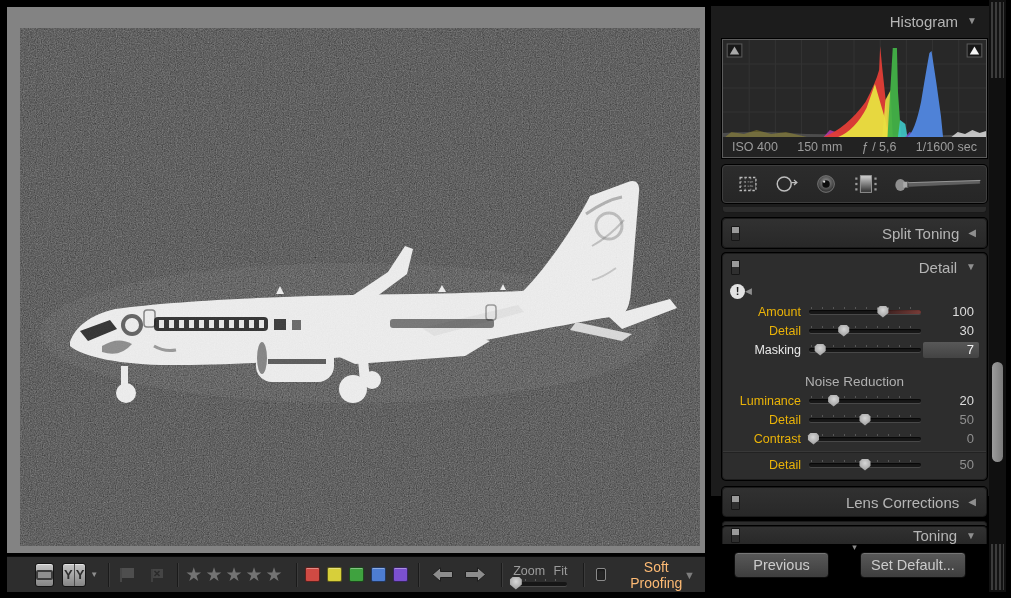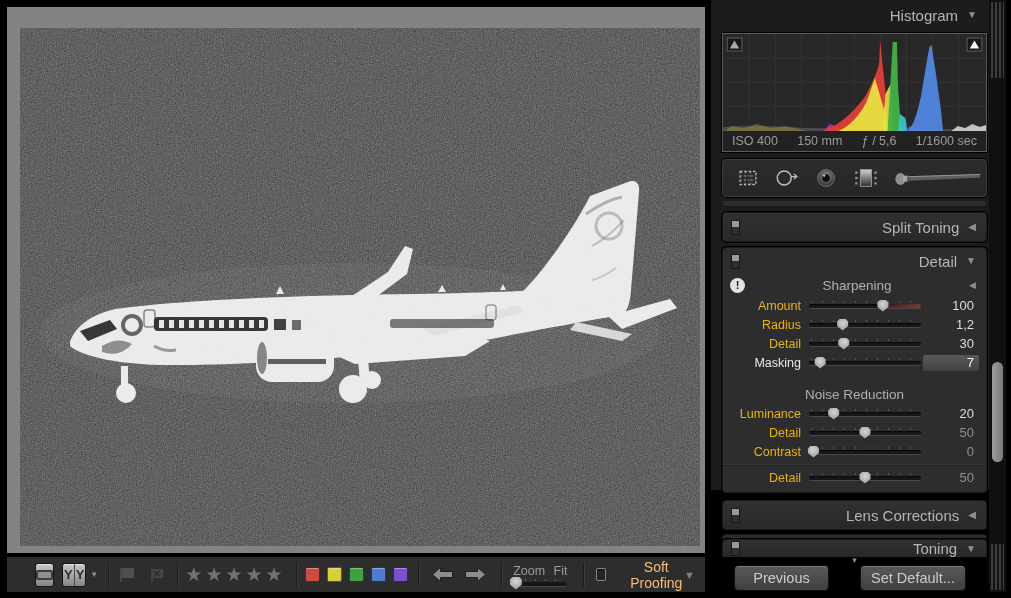--- a/index.html
+++ b/index.html
@@ -39,21 +39,21 @@
               background:repeating-linear-gradient(90deg,rgba(255,255,255,.22) 0 1px,transparent 1px 10px);}
   .zoom-handle{position:absolute;top:-5px;width:13px;height:13px;transform:translateX(-50%);
               background:radial-gradient(circle at 50% 35%,#d9d9d9,#8a8a8a);
               clip-path:polygon(50% 100%,4% 62%,4% 24%,24% 4%,76% 4%,96% 24%,96% 62%);}
   .softproof{margin-left:12px;display:flex;align-items:center;gap:23px;font-size:14px;color:#fdba74;text-align:center;}
   .checkbox{width:13px;height:13px;border:1px solid #8a8a8a;border-radius:2px;background:#242424;
             box-shadow:inset 0 1px 2px rgba(0,0,0,.6);}
   .tb-chevron{margin-left:auto;margin-right:10px;color:#7d7d7d;font-size:11px;}
 
   
-  .rail{position:absolute;left:711px;top:0;width:278px;height:490px;background:#1c1c1c;}
+  .rail{position:absolute;left:711px;top:6px;width:278px;height:490px;background:#1c1c1c;}
   .rail-inner{padding-left:11px;padding-right:2px;}
   .hist-header{height:30px;display:flex;align-items:center;justify-content:flex-end;
                padding-right:10px;gap:9px;color:#b5b5b5;font-size:15px;}
   .tri{color:#8f8f8f;font-size:10px;line-height:10px;}
   .hist-box{margin-top:3px;height:119px;border:1px solid #5c5c5c;background:#222;
             box-shadow:0 0 0 1px #000;}
   .hist-plot{display:block;width:100%;height:97px;}
   .hist-exif{height:20px;display:flex;justify-content:space-between;align-items:center;
              padding:0 9px;color:#9b9b9b;font-size:12.5px;}
   .toolstrip{margin-top:7px;height:38px;border:1px solid #3e3e3e;border-radius:4px;
@@ -384,40 +384,32 @@
 
       <div class="panel-detail">
         <div class="pd-header">
           <span class="toggle"></span>
           <span class="ph-title">Detail</span>
           <span class="tri">▼</span>
         </div>
 
         <div class="section-title-row">
           <span class="warn-badge">!</span>
-          <span class="section-title">Sharpening</span>
           <span class="tri">◀</span>
         </div>
 
         <div class="slider-row">
           <span class="sl-label">Amount</span>
           <div class="track">
             <div class="redfill" style="left: 66%;"></div>
             <div class="handle" style="left: 66%;"></div>
           </div>
           <span class="val">100</span>
         </div>
 
-        <div class="slider-row">
-          <span class="sl-label">Radius</span>
-          <div class="track">
-            <div class="handle" style="left: 30%;"></div>
-          </div>
-          <span class="val">1,2</span>
-        </div>
 
         <div class="slider-row">
           <span class="sl-label">Detail</span>
           <div class="track">
             <div class="handle" style="left: 31%;"></div>
           </div>
           <span class="val">30</span>
         </div>
 
         <div class="slider-row active">

